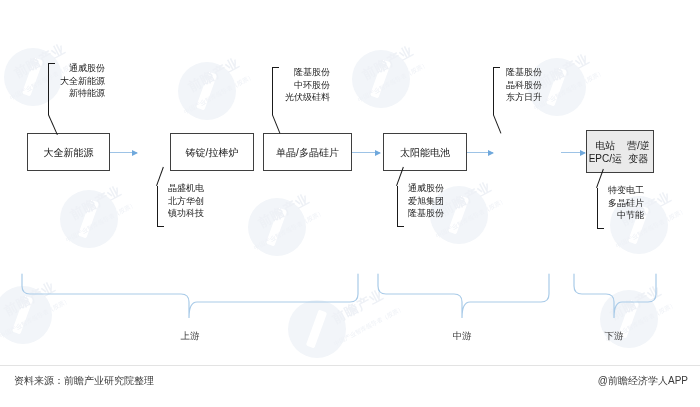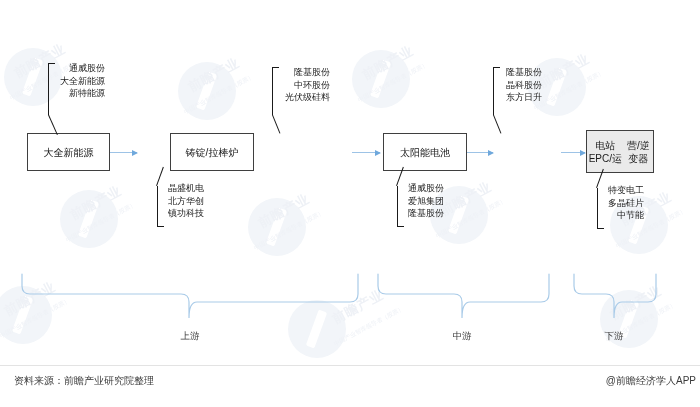--- a/index.html
+++ b/index.html
@@ -103,21 +103,21 @@
     white-space:nowrap;
   }
 
   
   .rule{position:absolute;left:0;width:700px;height:1px;background:#e3e3e3;z-index:4;}
   .src{
     position:absolute;left:14px;top:374px;
     font-size:10px;color:#3a3a3a;z-index:5;
   }
   .app{
-    position:absolute;right:4px;top:374px;
+    position:absolute;right:12px;top:374px;
     font-size:10px;color:#3a3a3a;z-index:5;
   }
 </style>
 </head>
 <body>
 
 <div id="root">
 
   <div class="wm-layer">
     <div class="wm-circle" style="left:4px;top:48px;"></div>
@@ -173,20 +173,23 @@
   <div class="arrow" style="left:561px;top:152px;width:24px;"></div>
 
   <div class="node" style="left:27px;top:133px;width:83px;height:38px;">
     <span>大全新能源</span>
   </div>
 
   <div class="node" style="left:139px;top:133px;width:84px;height:38px;margin-left:31px;">
     <span>铸锭/拉棒炉</span>
   </div>
 
+  <div class="node" style="left:263px;top:133px;width:89px;height:38px;">
+    <span>单晶/多晶硅片</span>
+  </div>
 
   <div class="node" style="left:383px;top:133px;width:84px;height:38px;text-align:right;">
     <span>太阳能电池</span>
   </div>
 
 
   <div class="node shaded" style="left:586px;top:130px;width:68px;height:43px;flex-direction:row;">
     <span>电站EPC/运</span>
     <span>营/逆变器</span>
   </div>

